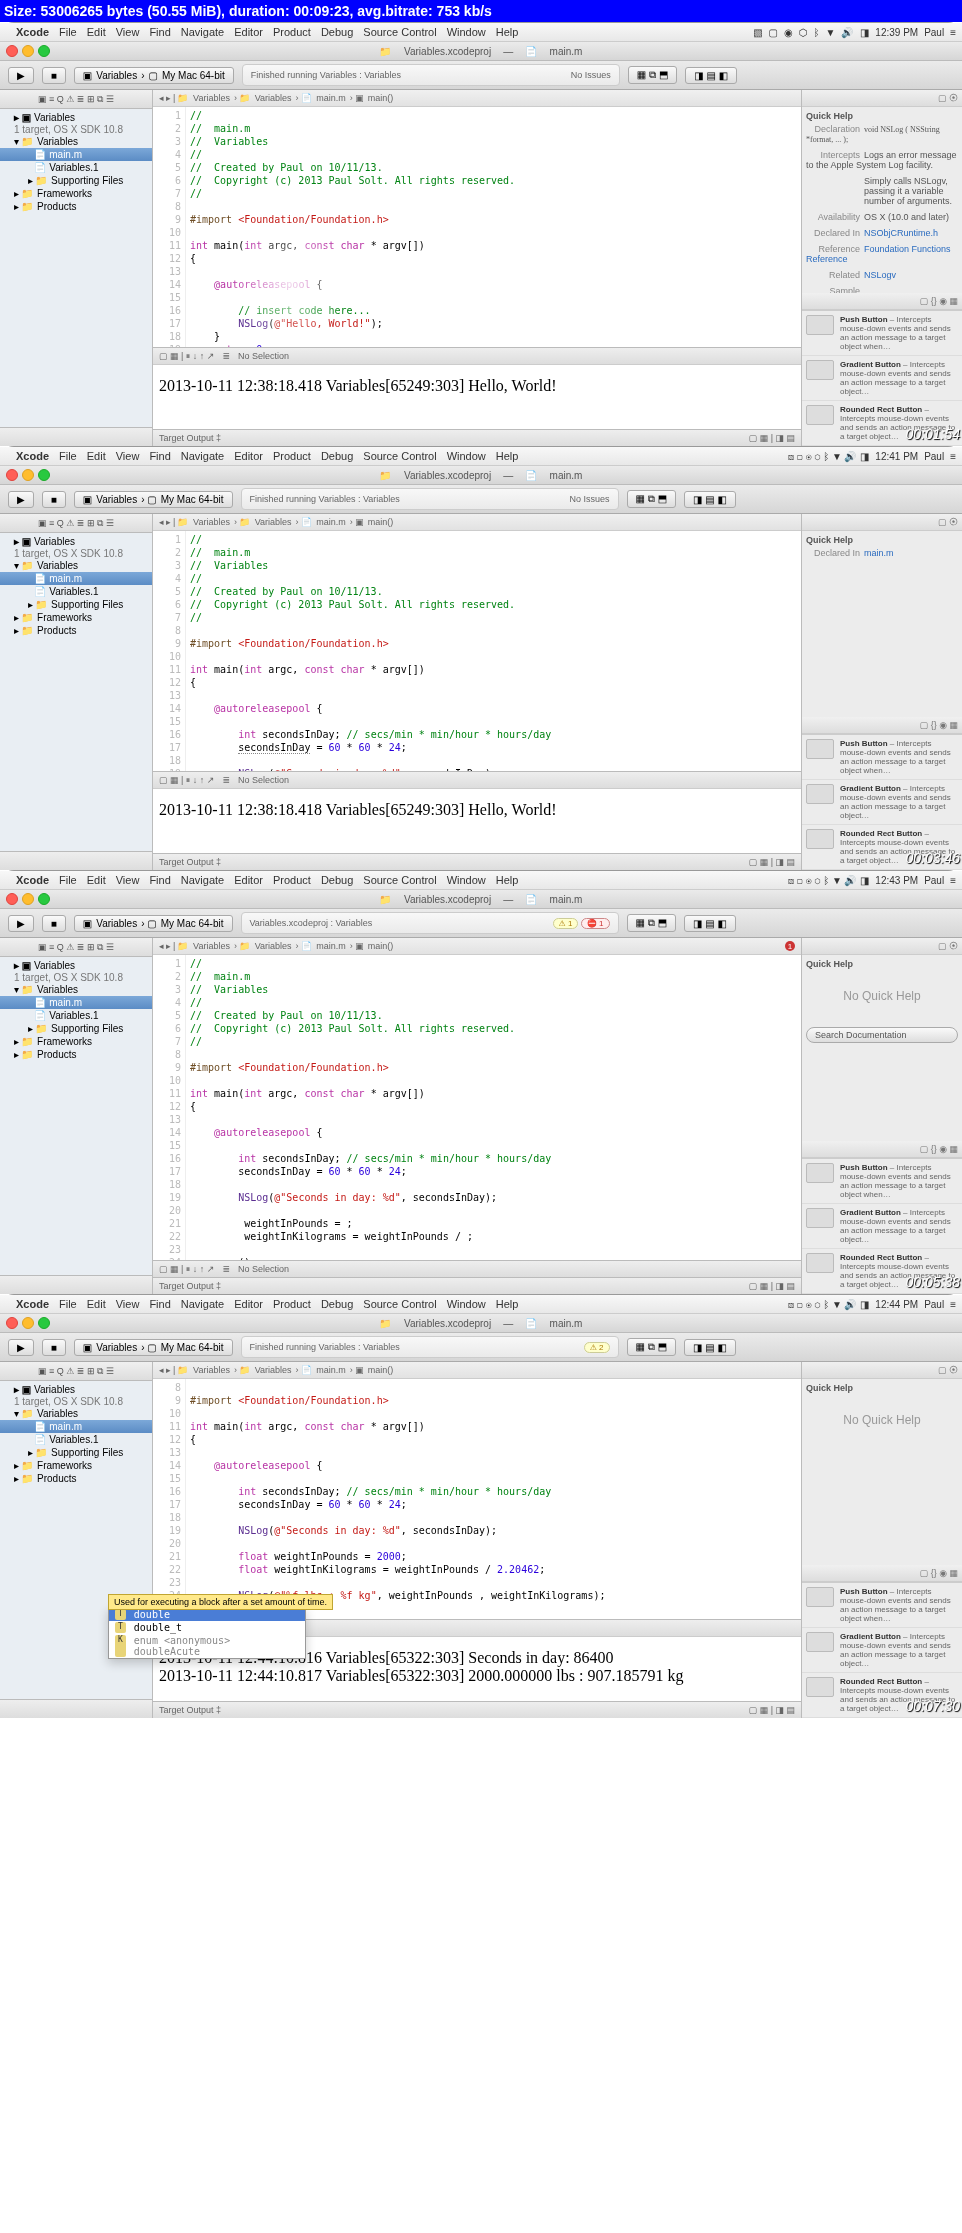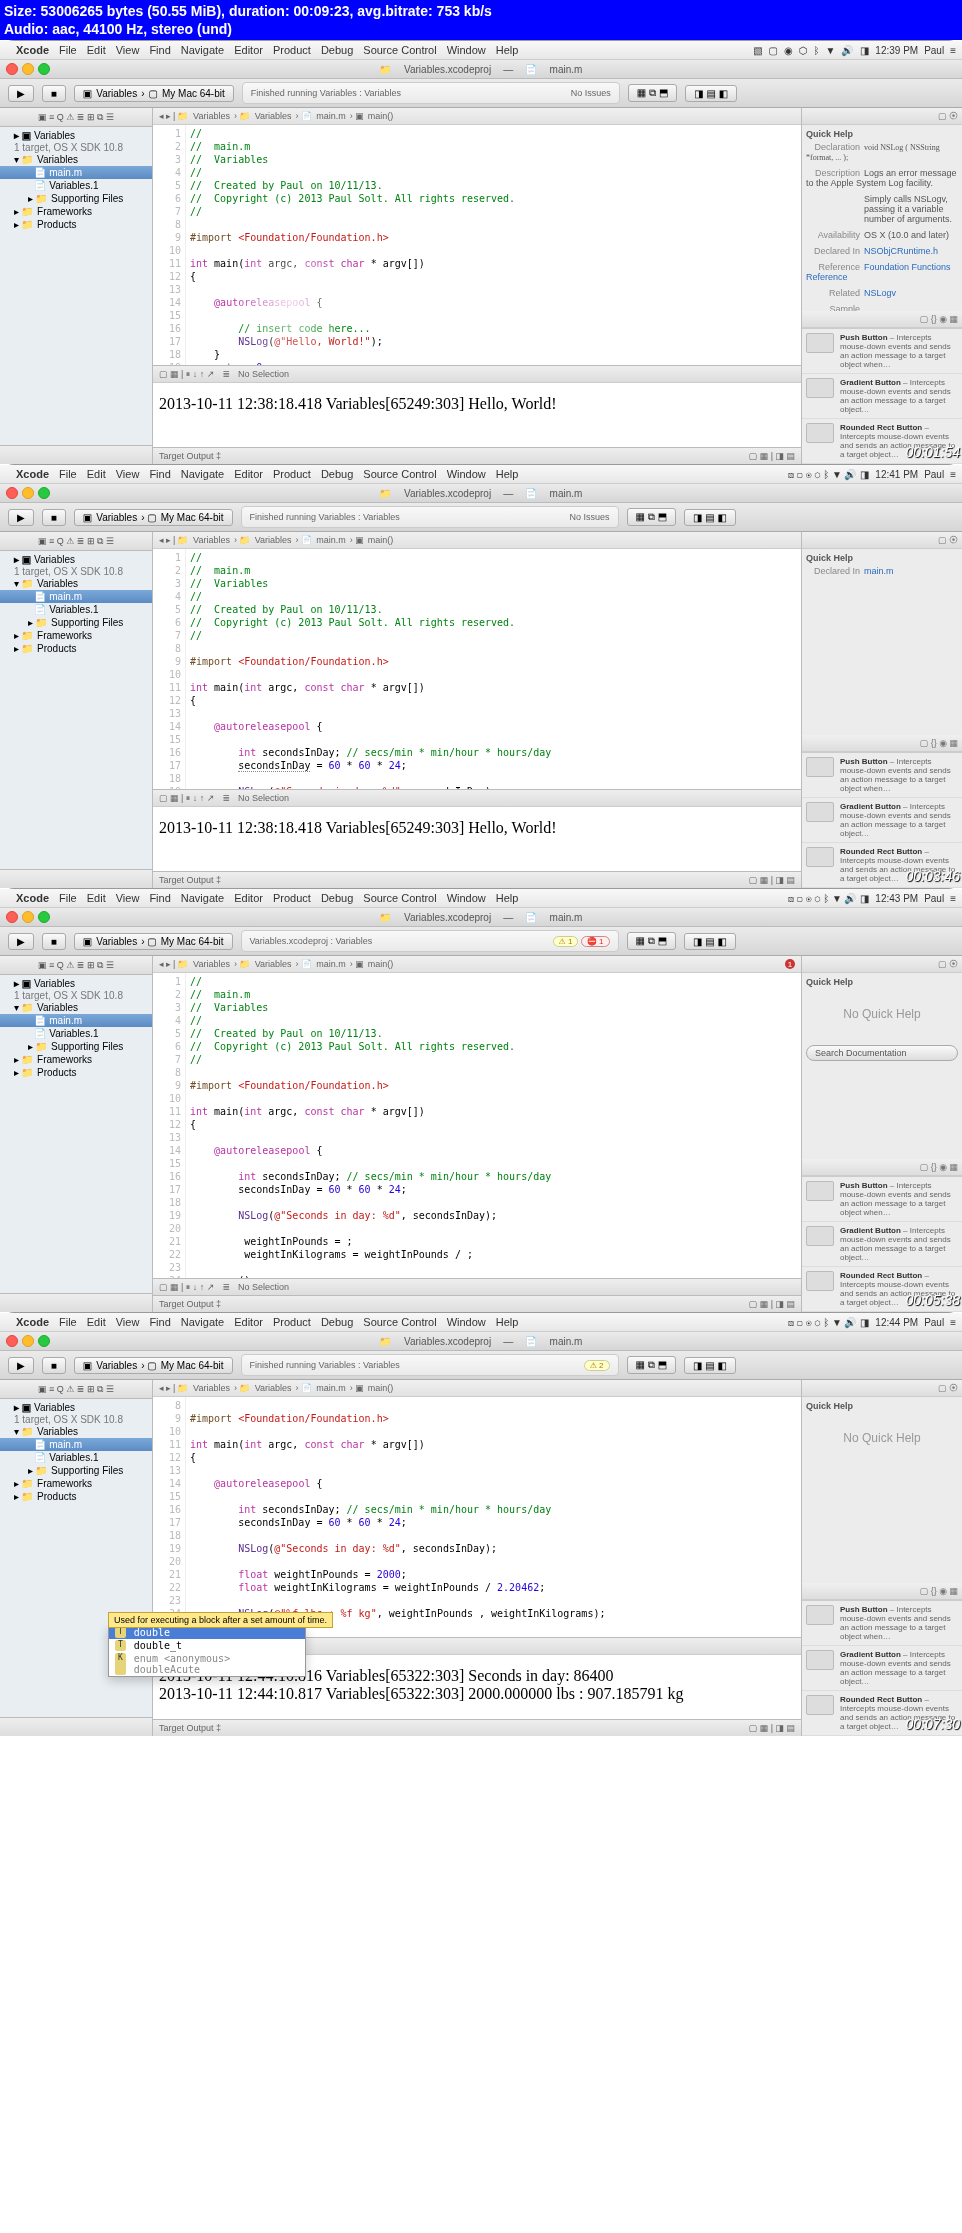--- a/index.html
+++ b/index.html
@@ -63,21 +63,20 @@
 .tooltip{position:absolute;background:#ffe98a;border:1px solid #c0a532;padding:2px 5px;font-size:9px;z-index:21;}
 .noquick{text-align:center;color:#999;font-size:12px;padding:20px 0;}
 .searchbtn{display:block;margin:4px auto;background:linear-gradient(#fafafa,#ddd);border:1px solid #aaa;border-radius:10px;padding:2px 8px;font-size:9px;}
 .errmark{background:#c33;color:#fff;border-radius:50%;width:10px;height:10px;display:inline-flex;align-items:center;justify-content:center;font-size:8px;}
 </style>
 </head>
 <body>
 
 <div class="header">
 <div>Size: 53006265 bytes (50.55 MiB), duration: 00:09:23, avg.bitrate: 753 kb/s</div>
-<div>Audio: aac, 44100 Hz, stereo (und)</div>
 </div>
 
 <div class="pane">
 <div class="spotlight" style="top:200px;left:230px;"></div>
 <div class="menubar">
 <span class="apple"></span>
 <b>Xcode</b>
 <span>File</span>
 <span>Edit</span>
 <span>View</span>
@@ -208,21 +207,21 @@
         </div>
 </div>
 <div class="rightpanel">
 <div class="rphdr">▢ ⦿</div>
 <div class="rpbody">
 <b>Quick Help</b>
 <div class="rpsection"><span class="lbl">Declaration</span><span style="font-family:Menlo;font-size:8px;">void NSLog (
    NSString *format,
    ...
 );</span></div>
-<div class="rpsection"><span class="lbl">Description</span><span>Logs an error message to the Apple System Log facility.</span></div>
+<div class="rpsection"><span class="lbl">Intercepts</span><span>Logs an error message to the Apple System Log facility.</span></div>
 <div class="rpsection" style="padding-left:58px;">Simply calls NSLogv, passing it a variable number of arguments.</div>
 <div class="rpsection"><span class="lbl">Availability</span><span>OS X (10.0 and later)</span></div>
 <div class="rpsection"><span class="lbl">Declared In</span><span class="link">NSObjCRuntime.h</span></div>
 <div class="rpsection"><span class="lbl">Reference</span><span class="link">Foundation Functions Reference</span></div>
 <div class="rpsection"><span class="lbl">Related</span><span class="link">NSLogv</span></div>
 <div class="rpsection"><span class="lbl">Sample Code</span></div>
 </div>
 <div class="rphdr">▢ {} ◉ ▦</div>
 <div class="library">
 <div class="libitem">

